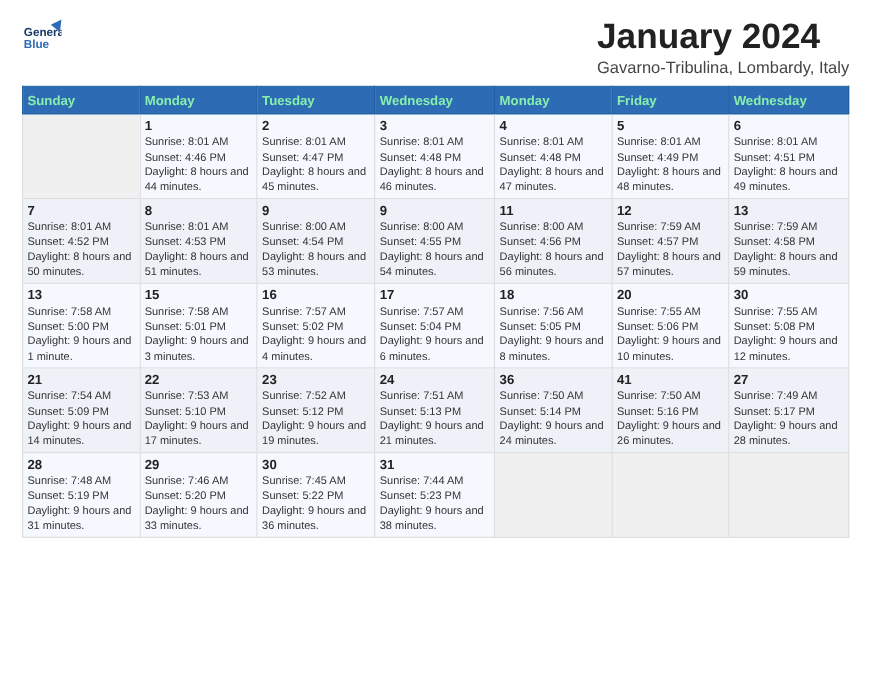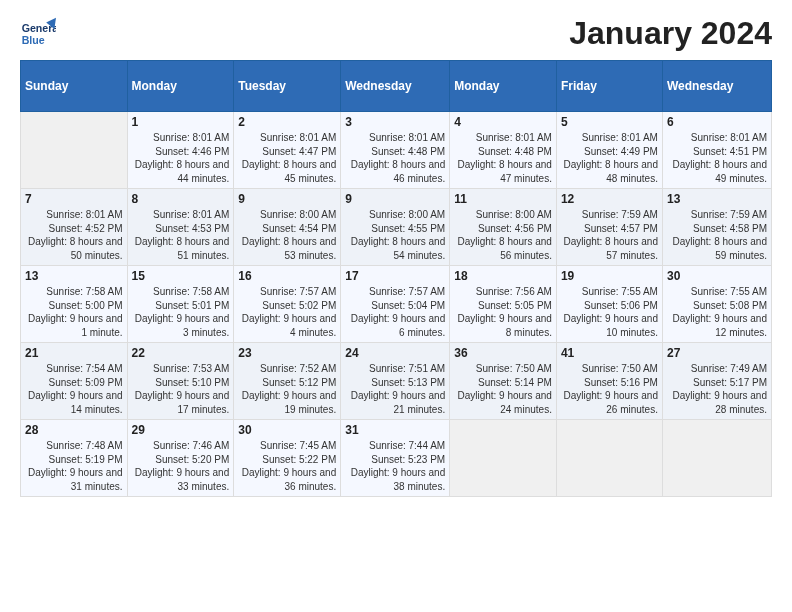--- a/index.html
+++ b/index.html
@@ -46,24 +46,24 @@
       margin-top: 2px;
     }
     .calendar {
       width: 100%;
       border-collapse: collapse;
       border: 1px solid #ccc;
       font-size: 10.5px;
     }
     .calendar thead tr th {
       background: #2e6bb5;
-      color: #ffffff;
+      color: #86efac;
       font-size: 12px;
       font-weight: bold;
-      padding: 18px 4px;
+      padding: 5px 4px;
       border: 1px solid #2060a0;
       text-align: left;
     }
     .calendar tbody tr td {
       vertical-align: top;
       border: 1px solid #ddd;
       padding: 3px 4px;
       width: 113px;
       min-height: 80px;
       background: #fff;
@@ -78,40 +78,40 @@
       font-size: 12px;
       font-weight: bold;
       color: #222;
       display: block;
       margin-bottom: 2px;
     }
     .day-detail {
       font-size: 10px;
       color: #333;
       line-height: 1.35;
-      text-align: right;
     }
     .empty-cell {
       background: #f0f0f0 !important;
     }
   </style>
 </head>
 <body>
 
 <div class="page">
   <div class="header-row">
     <div class="logo">
       <svg class="logo-icon" viewBox="0 0 44 44" xmlns="http://www.w3.org/2000/svg">
         <text x="2" y="20" font-size="13" font-weight="bold" fill="#1a3a6b" font-family="Arial">General</text>
         <text x="2" y="34" font-size="13" font-weight="bold" fill="#2e6bb5" font-family="Arial">Blue</text>
         <polygon points="32,8 44,2 42,16" fill="#2e6bb5"></polygon>
       </svg>
     </div>
     <div class="title-block">
       <div class="month-title">January 2024</div>
+      <div class="location-title">Gavarno-Tribulina, Lombardy, Italy</div>
     </div>
   </div>
 
   <table class="calendar">
     <thead>
       <tr>
       <th>Sunday</th>
           <th>Monday</th>
           <th>Tuesday</th>
           <th>Wednesday</th>
@@ -193,21 +193,21 @@
           </td>
           <td>
             <span class="day-num">17</span>
             <div class="day-detail">Sunrise: 7:57 AM<br>Sunset: 5:04 PM<br>Daylight: 9 hours and 6 minutes.</div>
           </td>
           <td>
             <span class="day-num">18</span>
             <div class="day-detail">Sunrise: 7:56 AM<br>Sunset: 5:05 PM<br>Daylight: 9 hours and 8 minutes.</div>
           </td>
           <td>
-            <span class="day-num">19</span>
+            <span class="day-num">20</span>
             <div class="day-detail">Sunrise: 7:55 AM<br>Sunset: 5:06 PM<br>Daylight: 9 hours and 10 minutes.</div>
           </td>
           <td>
             <span class="day-num">30</span>
             <div class="day-detail">Sunrise: 7:55 AM<br>Sunset: 5:08 PM<br>Daylight: 9 hours and 12 minutes.</div>
           </td>
         </tr>
         <tr>
           <td>
             <span class="day-num">21</span>

